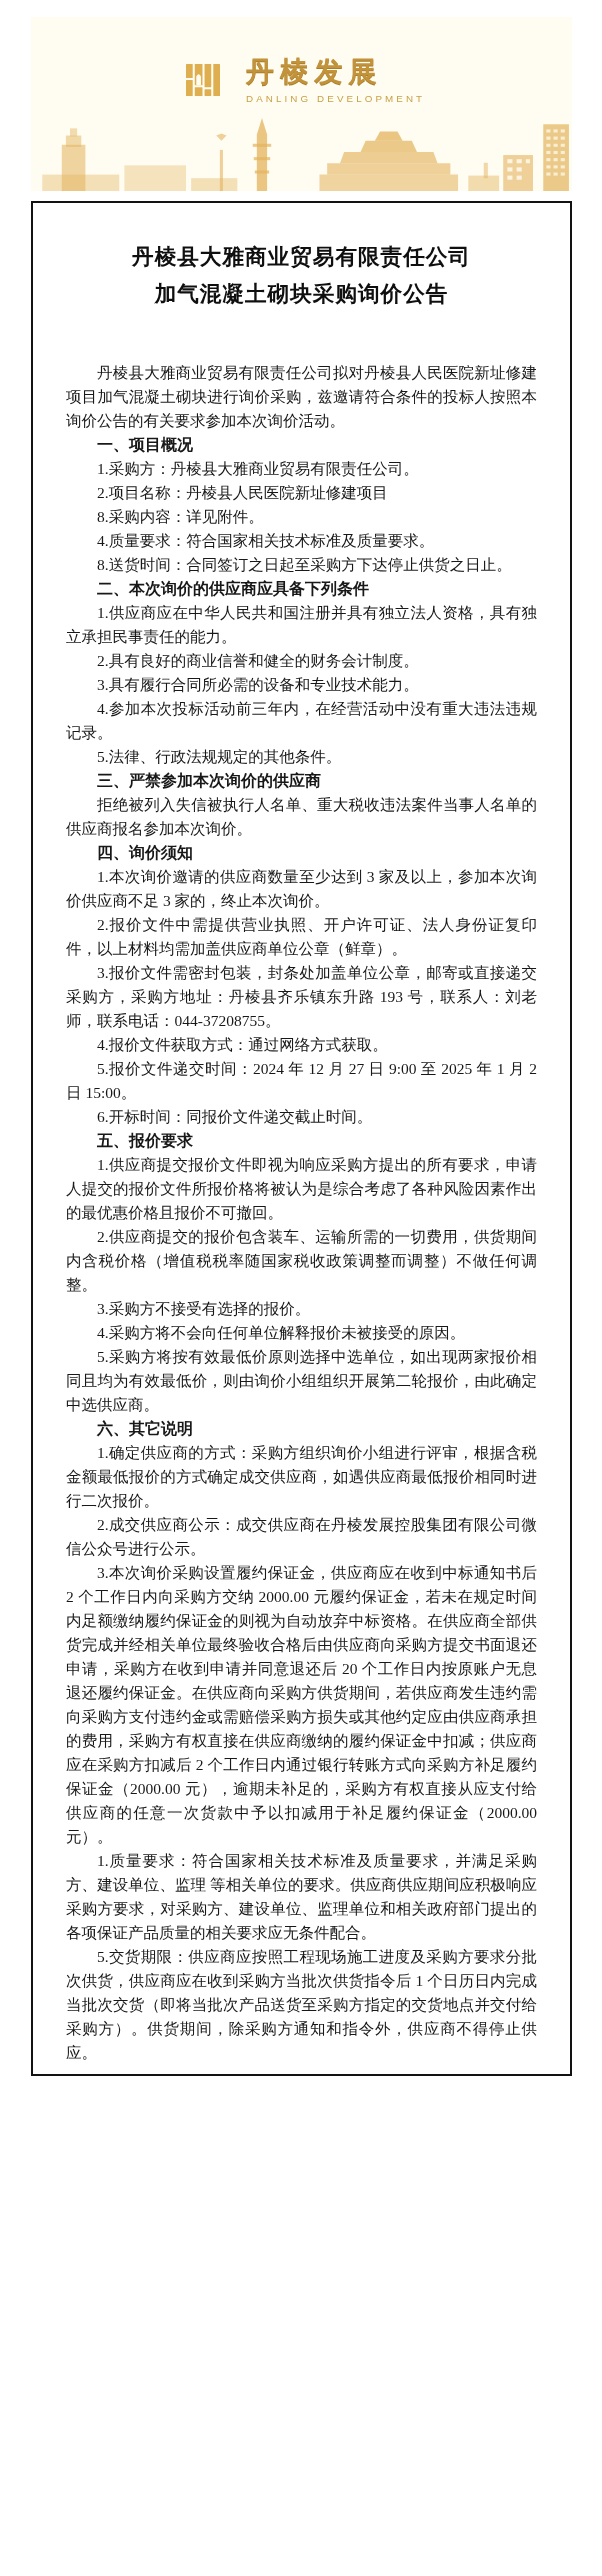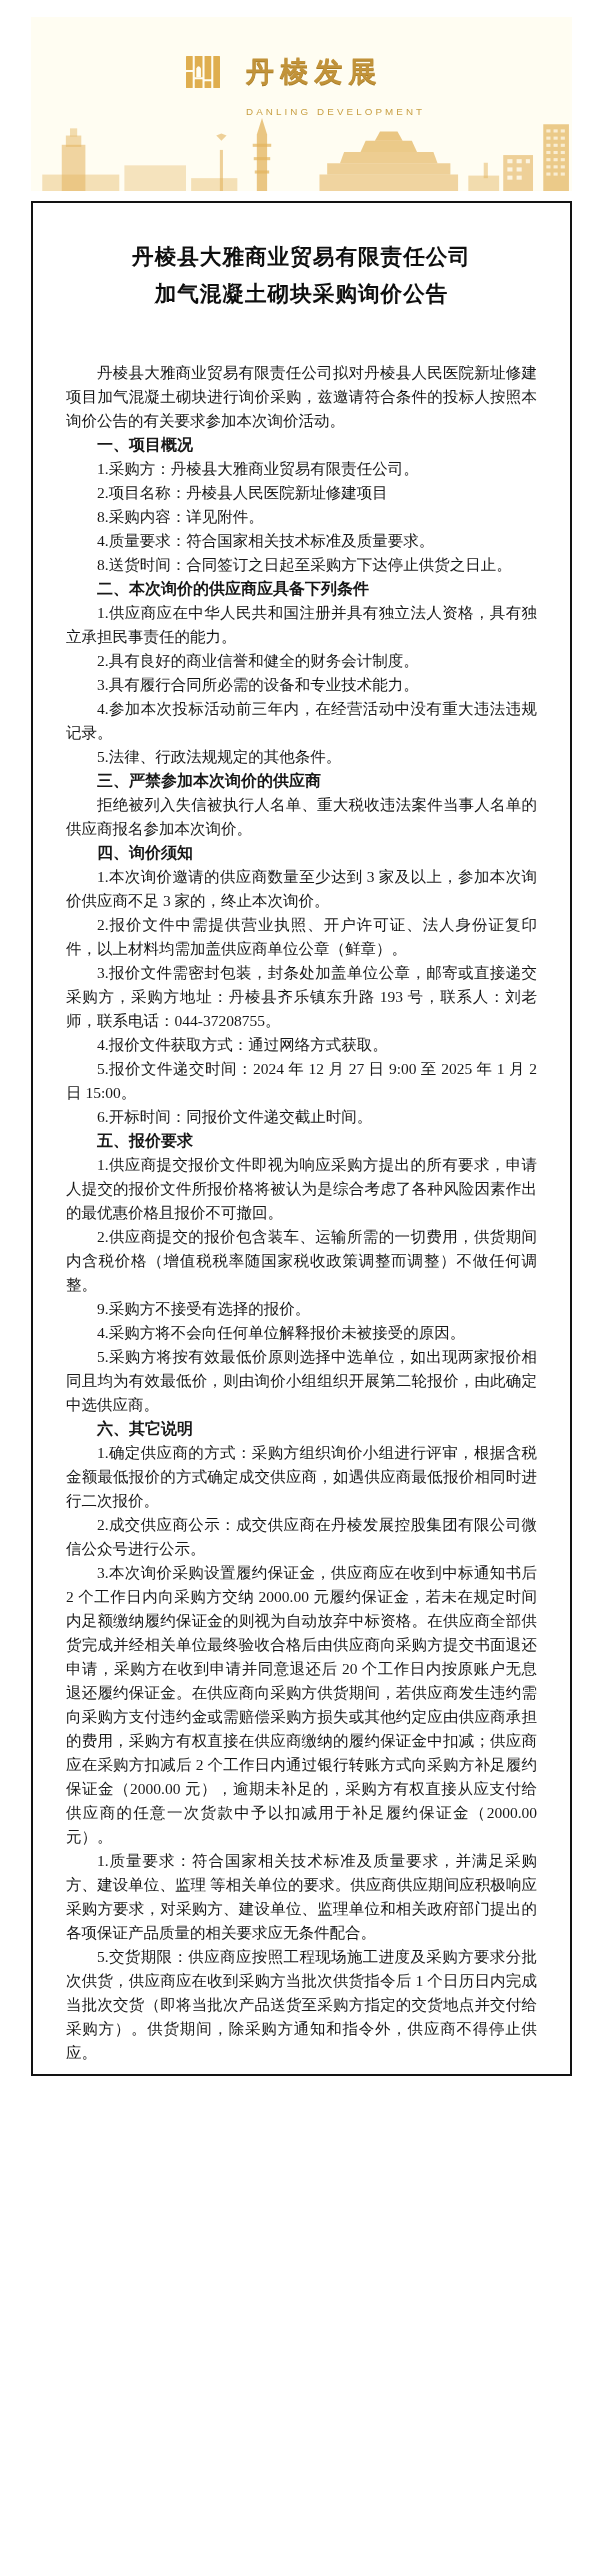--- a/index.html
+++ b/index.html
@@ -1,24 +1,24 @@
 <!DOCTYPE html>
 <html style="font-size:8.2px"><head>
 <meta charset="utf-8">
 <style>
   html,body{margin:0;padding:0;background:#ffffff;}
   body{width:603px;font-family:"Liberation Serif",serif;color:#161616;}
 
   
   .banner{position:relative;margin:17px 31px 0;width:541px;height:174px;background:#fffdf2;overflow:hidden;}
-  .logo-row{position:absolute;left:155px;top:36px;display:flex;align-items:flex-start;}
+  .logo-row{position:absolute;left:155px;top:36px;display:flex;align-items:center;}
   .logo-mark{display:block;margin-top:3.1px;}
   .logo-texts{margin-left:26px;}
   .logo-title{font-size:28px;font-weight:bold;letter-spacing:6.2px;color:#c2933a;font-family:"Liberation Serif",serif;text-shadow:0 0.5px 0 #a87d28;}
-  .logo-sub{margin-top:15px;font-size:9.8px;letter-spacing:3.1px;color:#c9a045;font-family:"Liberation Sans",sans-serif;}
+  .logo-sub{margin-top:2px;font-size:9.8px;letter-spacing:3.1px;color:#c9a045;font-family:"Liberation Sans",sans-serif;}
   .skyline{position:absolute;left:0;bottom:0;display:block;}
 
   
   .doc{margin:9.8px 31px 0;border:2.1px solid #121212;background:#ffffff;padding:20.6px 33px 8.2px;}
   .title-wrap{margin:16px 0 48px;}
   .title-line{font-size:21.6px;line-height:37px;font-weight:bold;text-align:center;letter-spacing:1px;color:#0f0f0f;}
 
   .blk{font-size:15.5px;line-height:24px;text-align:justify;color:#181818;}
   .blk.heading{font-weight:bold;font-family:"Liberation Sans",sans-serif;font-size:16px;text-indent:31px;}
   .blk.para{text-indent:31px;}
@@ -128,21 +128,21 @@
       <div class="blk heading">四、询价须知</div>
       <div class="blk para">1.本次询价邀请的供应商数量至少达到 3 家及以上，参加本次询价供应商不足 3 家的，终止本次询价。</div>
       <div class="blk para">2.报价文件中需提供营业执照、开户许可证、法人身份证复印件，以上材料均需加盖供应商单位公章（鲜章）。</div>
       <div class="blk para">3.报价文件需密封包装，封条处加盖单位公章，邮寄或直接递交采购方，采购方地址：丹棱县齐乐镇东升路 193 号，联系人：刘老师，联系电话：044-37208755。</div>
       <div class="blk para">4.报价文件获取方式：通过网络方式获取。</div>
       <div class="blk para">5.报价文件递交时间：2024 年 12 月 27 日 9:00 至 2025 年 1 月 2 日 15:00。</div>
       <div class="blk para">6.开标时间：同报价文件递交截止时间。</div>
       <div class="blk heading">五、报价要求</div>
       <div class="blk para">1.供应商提交报价文件即视为响应采购方提出的所有要求，申请人提交的报价文件所报价格将被认为是综合考虑了各种风险因素作出的最优惠价格且报价不可撤回。</div>
       <div class="blk para">2.供应商提交的报价包含装车、运输所需的一切费用，供货期间内含税价格（增值税税率随国家税收政策调整而调整）不做任何调整。</div>
-      <div class="blk para">9.采购方不接受有选择的报价。</div>
+      <div class="blk para">3.采购方不接受有选择的报价。</div>
       <div class="blk para">4.采购方将不会向任何单位解释报价未被接受的原因。</div>
       <div class="blk para">5.采购方将按有效最低价原则选择中选单位，如出现两家报价相同且均为有效最低价，则由询价小组组织开展第二轮报价，由此确定中选供应商。</div>
       <div class="blk heading">六、其它说明</div>
       <div class="blk para">1.确定供应商的方式：采购方组织询价小组进行评审，根据含税金额最低报价的方式确定成交供应商，如遇供应商最低报价相同时进行二次报价。</div>
       <div class="blk para">2.成交供应商公示：成交供应商在丹棱发展控股集团有限公司微信公众号进行公示。</div>
       <div class="blk para">3.本次询价采购设置履约保证金，供应商应在收到中标通知书后 2 个工作日内向采购方交纳 2000.00 元履约保证金，若未在规定时间内足额缴纳履约保证金的则视为自动放弃中标资格。在供应商全部供货完成并经相关单位最终验收合格后由供应商向采购方提交书面退还申请，采购方在收到申请并同意退还后 20 个工作日内按原账户无息退还履约保证金。在供应商向采购方供货期间，若供应商发生违约需向采购方支付违约金或需赔偿采购方损失或其他约定应由供应商承担的费用，采购方有权直接在供应商缴纳的履约保证金中扣减；供应商应在采购方扣减后 2 个工作日内通过银行转账方式向采购方补足履约保证金（2000.00 元），逾期未补足的，采购方有权直接从应支付给供应商的任意一次货款中予以扣减用于补足履约保证金（2000.00 元）。</div>
       <div class="blk para">1.质量要求：符合国家相关技术标准及质量要求，并满足采购方、建设单位、监理 等相关单位的要求。供应商供应期间应积极响应采购方要求，对采购方、建设单位、监理单位和相关政府部门提出的各项保证产品质量的相关要求应无条件配合。</div>
       <div class="blk para">5.交货期限：供应商应按照工程现场施工进度及采购方要求分批次供货，供应商应在收到采购方当批次供货指令后 1 个日历日内完成当批次交货（即将当批次产品送货至采购方指定的交货地点并交付给采购方）。供货期间，除采购方通知和指令外，供应商不得停止供应。</div>
     </div>
 

